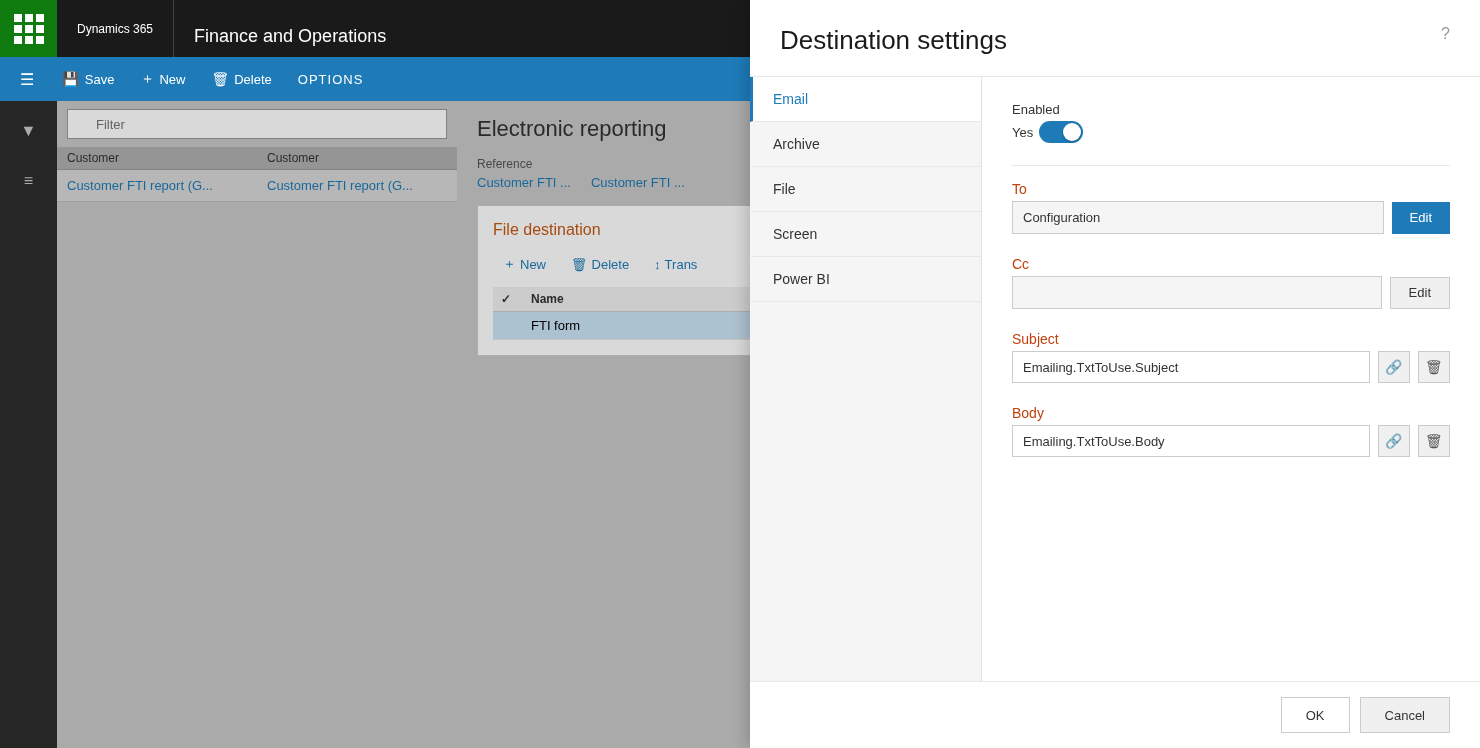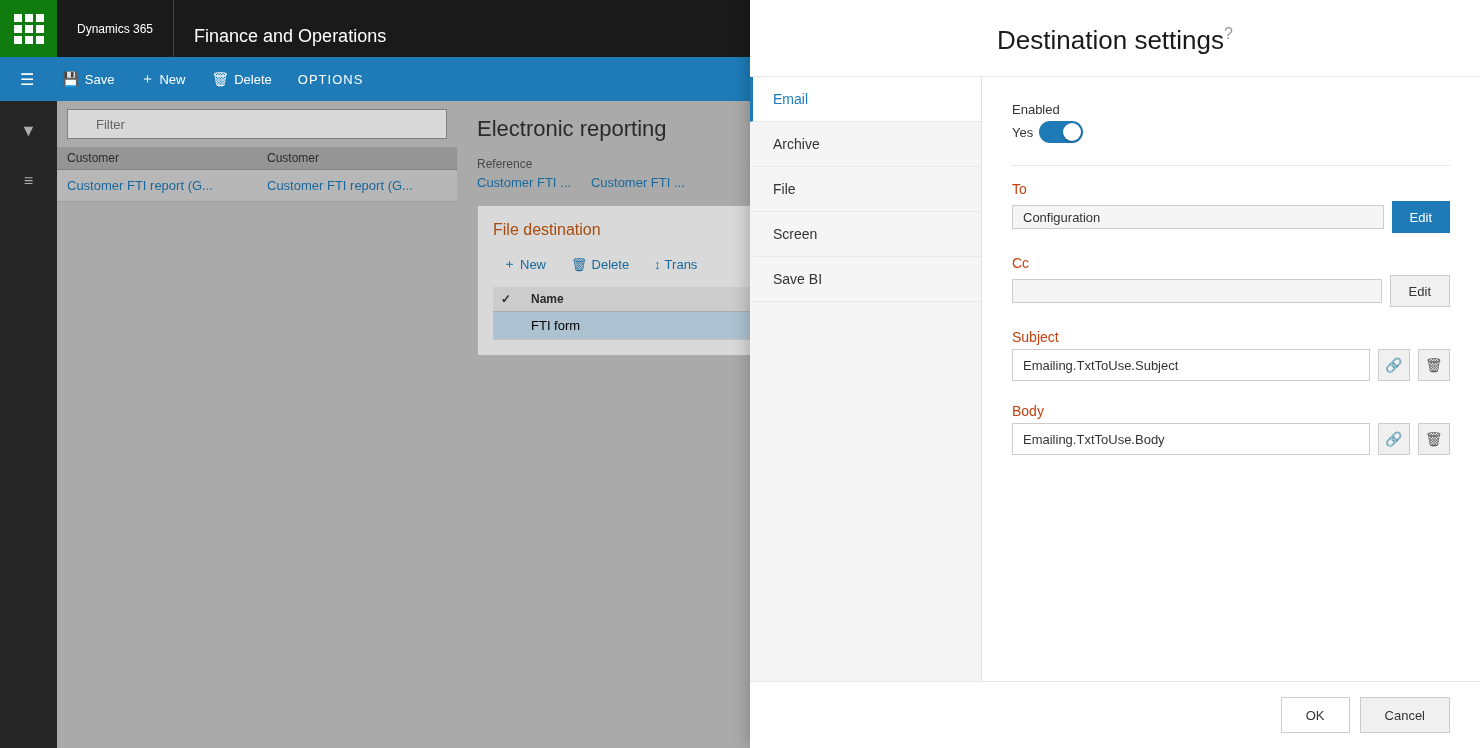--- a/index.html
+++ b/index.html
@@ -304,21 +304,21 @@
       background: white;
       display: flex;
       flex-direction: column;
       z-index: 20;
       box-shadow: -3px 0 15px rgba(0,0,0,0.2);
     }
     .dest-header {
       padding: 25px 30px 20px;
       border-bottom: 1px solid #e8e8e8;
       display: flex;
-      justify-content: center;
+      justify-content: space-between;
       align-items: flex-start;
     }
     .dest-title {
       font-size: 26px;
       font-weight: 300;
       color: #1a1a1a;
     }
     .dest-help {
       color: #999;
       font-size: 16px;
@@ -397,21 +397,21 @@
       font-size: 13px;
       color: #333;
     }
     .dest-input-row {
       display: flex;
       gap: 8px;
       align-items: center;
     }
     .dest-input {
       flex: 1;
-      height: 24px;
+      height: 33px;
       padding: 0 10px;
       border: 1px solid #ccc;
       background: #f5f5f5;
       font-size: 13px;
       color: #333;
     }
     .dest-input-plain {
       flex: 1;
       height: 32px;
       padding: 0 10px;
@@ -617,21 +617,21 @@
       <div class="dest-title">Destination settings</div>
       <span class="dest-help">?</span>
     </div>
     <div class="dest-body">
 
       <div class="dest-nav">
         <div class="dest-nav-item active">Email</div>
         <div class="dest-nav-item">Archive</div>
         <div class="dest-nav-item">File</div>
         <div class="dest-nav-item">Screen</div>
-        <div class="dest-nav-item">Save BI</div>
+        <div class="dest-nav-item">Power BI</div>
       </div>
 
       <div class="dest-content">
 
         <div class="dest-section">
           <div class="dest-field-label enabled-label">Enabled</div>
           <div class="toggle-switch">
             <span class="toggle-yes">Yes</span>
             <div class="toggle-track">
               <div class="toggle-thumb"></div>

